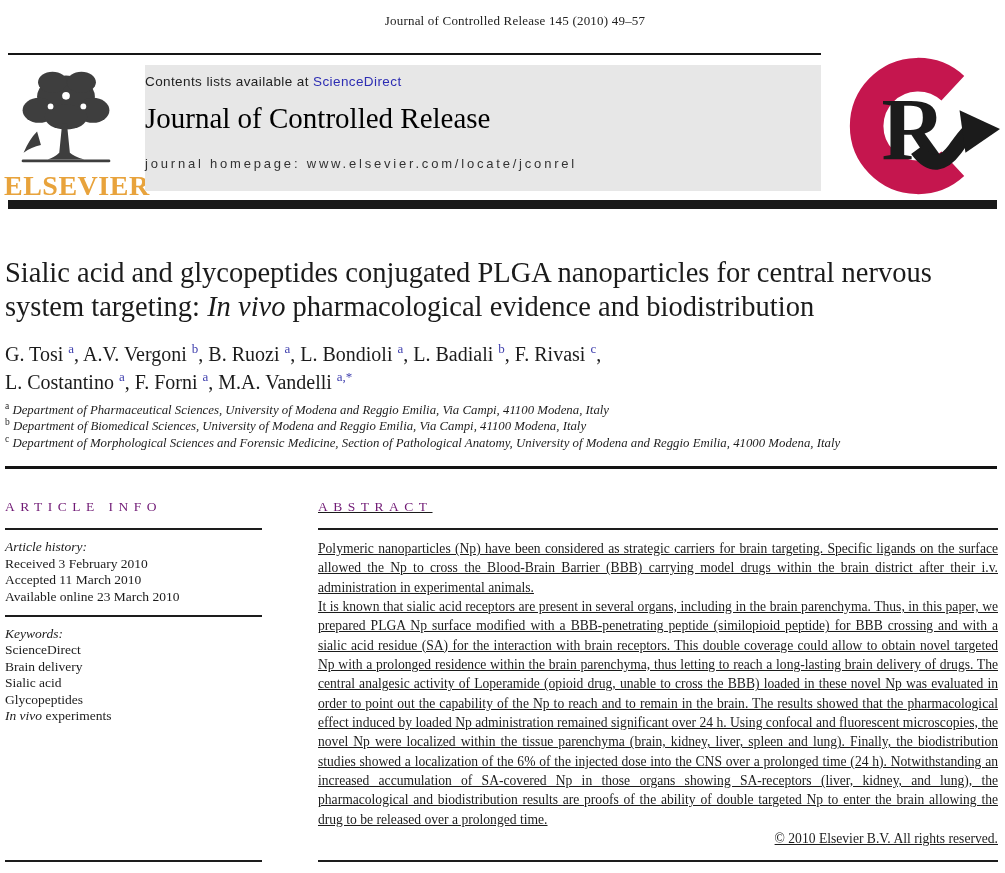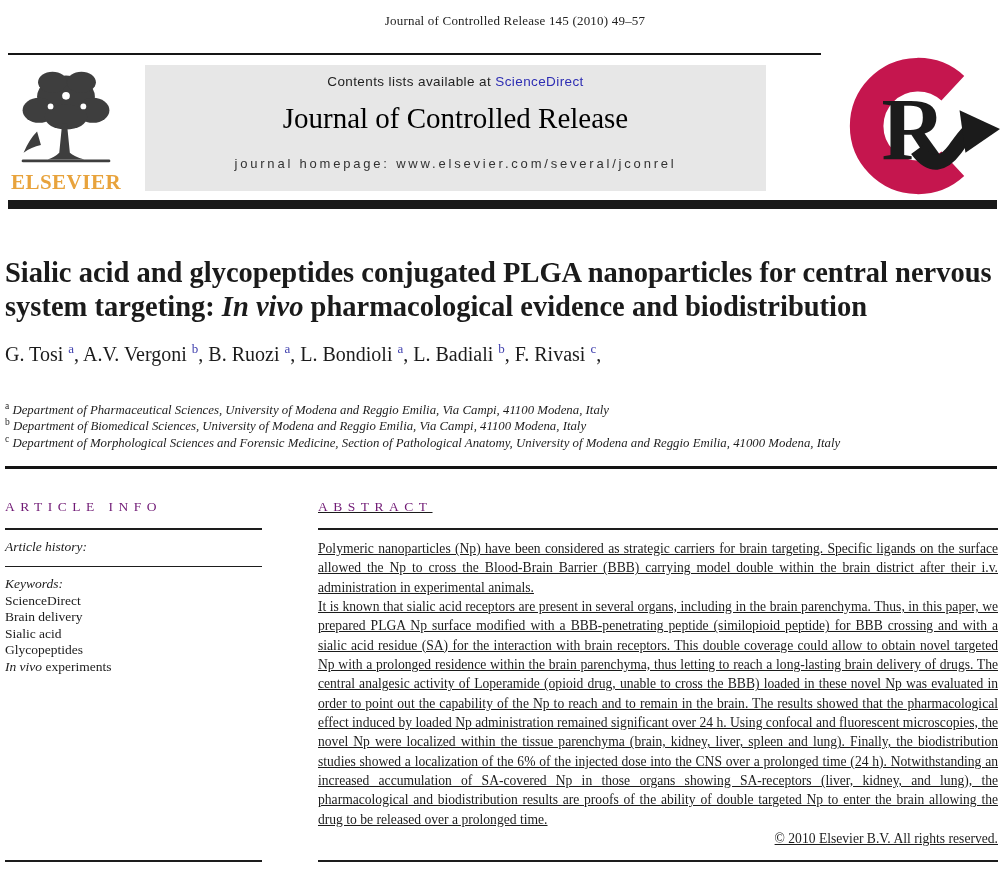--- a/index.html
+++ b/index.html
@@ -7,24 +7,24 @@
     position:relative;width:1005px;height:873px;background:#fff;
     font-family:"Liberation Serif", serif;color:#1b1b1b;overflow:hidden;padding-left:25px;
   }
   
   .page-ref{position:absolute;top:13px;left:0;width:100%;text-align:center;
     font-size:13px;letter-spacing:.2px;color:#222;}
   .top-rule{position:absolute;top:53px;left:8px;width:813px;height:2px;background:#151515;}
   
   .elsevier-logo{position:absolute;top:64px;left:4px;width:124px;height:131px;text-align:center;}
   .elsevier-logo svg{display:block;margin:0 auto;}
-  .elsevier-wordmark{font-family:"Liberation Serif",serif;font-size:21px;font-weight:bold;
+  .elsevier-wordmark{font-family:"Liberation Serif",serif;font-size:28px;font-weight:bold;
     letter-spacing:.5px;color:var(--elsevier-orange);margin-top:-2px;}
-  .masthead-box{position:absolute;top:65px;left:145px;width:621px;height:126px;
-    background:var(--masthead-gray);text-align:center;}
+  .masthead-box{position:absolute;top:65px;left:145px;width:676px;height:126px;
+    background:var(--masthead-gray);}
   .contents-line{padding-top:9px;font-family:"Liberation Sans",sans-serif;
     font-size:13.5px;letter-spacing:.4px;color:#222;}
   .sciencedirect{color:var(--link-blue);cursor:pointer;}
   .journal-name{font-size:29px;color:#000000;margin-top:13px;}
   .homepage-line{font-family:"Liberation Sans",sans-serif;font-size:13px;
     letter-spacing:2.8px;color:#333;margin-top:21px;}
   .crs-logo{position:absolute;top:56px;left:844px;width:158px;height:140px;}
   .black-bar{position:absolute;top:200px;left:8px;width:989px;height:9px;background:var(--bar-black);}
   
   .article-title{position:absolute;top:256px;left:5px;width:995px;
@@ -81,71 +81,77 @@
       </svg>
     </span>
     <div class="elsevier-wordmark">ELSEVIER</div>
   </div>
 
   <div class="masthead-box">
     <div class="contents-line">
       <span>Contents lists available at </span><span class="sciencedirect">ScienceDirect</span>
     </div>
     <div class="journal-name">Journal of Controlled Release</div>
-    <div class="homepage-line">journal homepage: www.elsevier.com/several/jconrel</div>
+    <div class="homepage-line">journal homepage: www.elsevier.com/locate/jconrel</div>
   </div>
 
   <div class="crs-logo">
     <svg width="158" height="140" viewBox="0 0 160 140">
       <path d="M110.2 31.8 A52 52 0 1 0 110.2 108.2" fill="none" style="stroke:var(--crs-red)" stroke-width="34"></path>
       <text x="38" y="103" font-size="90" font-weight="bold" font-family="Liberation Serif, serif" fill="#1b1b1b">R</text>
       <path d="M74 94 C 88 113, 101 109, 112 94 C 117 87, 121 81, 127 75" fill="none" stroke="#1b1b1b" stroke-width="15"></path>
       <polygon points="117,54 158,73 123,97" fill="#1b1b1b"></polygon>
     </svg>
   </div>
 
   <div class="black-bar"></div>
 
-  <h1 class="article-title" style="font-weight:bold;margin:0;">
+  <h1 class="article-title" style="font-weight:normal;margin:0;">
     <span>Sialic acid and glycopeptides conjugated PLGA nanoparticles for central nervous</span><br>
     <span>system targeting: </span><span class="it">In vivo</span><span> pharmacological evidence and biodistribution</span>
   </h1>
 
   <div class="authors">
     <div id="authors-line1"><span>G. Tosi <sup>a</sup>, </span><span>A.V. Vergoni <sup>b</sup>, </span><span>B. Ruozi <sup>a</sup>, </span><span>L. Bondioli <sup>a</sup>, </span><span>L. Badiali <sup>b</sup>, </span><span>F. Rivasi <sup>c</sup>,</span></div>
+    <div id="authors-line2"><span>L. Costantino <sup>a</sup>, </span><span>F. Forni <sup>a</sup>, </span><span>M.A. Vandelli <sup>a,*</sup></span></div>
   </div>
 
   <div class="affiliations" id="affiliations">
       <div><sup>a</sup> Department of Pharmaceutical Sciences, University of Modena and Reggio Emilia, Via Campi, 41100 Modena, Italy</div>
       <div><sup>b</sup> Department of Biomedical Sciences, University of Modena and Reggio Emilia, Via Campi, 41100 Modena, Italy</div>
       <div><sup>c</sup> Department of Morphological Sciences and Forensic Medicine, Section of Pathological Anatomy, University of Modena and Reggio Emilia, 41000 Modena, Italy</div>
     </div>
 
   <div class="mid-rule"></div>
 
   <div class="info-col">
     <div class="col-heading">ARTICLE INFO</div>
     <div class="col-rule"></div>
     <div class="info-label">Article history:</div>
+    <ul class="info-list" id="history-list">
+        <li>Received 3 February 2010</li>
+        <li>Accepted 11 March 2010</li>
+        <li>Available online 23 March 2010</li>
+      </ul>
     <div class="info-divider"></div>
     <div class="info-label">Keywords:</div>
     <ul class="info-list" id="keywords-list">
         <li>ScienceDirect</li>
         <li>Brain delivery</li>
         <li>Sialic acid</li>
         <li>Glycopeptides</li>
         <li><span class="kw-italic">In vivo</span> experiments</li>
       </ul>
   </div>
 
   <div class="abstract-col">
     <div class="col-heading">ABSTRACT</div>
     <div class="col-rule"></div>
     <div class="abstract-text" id="abstract-text">
-        <p>Polymeric nanoparticles (Np) have been considered as strategic carriers for brain targeting. Specific ligands on the surface allowed the Np to cross the Blood-Brain Barrier (BBB) carrying model double within the brain district after their i.v. administration in experimental animals.</p>
+        <p>Polymeric nanoparticles (Np) have been considered as strategic carriers for brain targeting. Specific ligands on the surface allowed the Np to cross the Blood-Brain Barrier (BBB) carrying model drugs within the brain district after their i.v. administration in experimental animals.</p>
         <p>It is known that sialic acid receptors are present in several organs, including in the brain parenchyma. Thus, in this paper, we prepared PLGA Np surface modified with a BBB-penetrating peptide (similopioid peptide) for BBB crossing and with a sialic acid residue (SA) for the interaction with brain receptors. This double coverage could allow to obtain novel targeted Np with a prolonged residence within the brain parenchyma, thus letting to reach a long-lasting brain delivery of drugs. The central analgesic activity of Loperamide (opioid drug, unable to cross the BBB) loaded in these novel Np was evaluated in order to point out the capability of the Np to reach and to remain in the brain. The results showed that the pharmacological effect induced by loaded Np administration remained significant over 24 h. Using confocal and fluorescent microscopies, the novel Np were localized within the tissue parenchyma (brain, kidney, liver, spleen and lung). Finally, the biodistribution studies showed a localization of the 6% of the injected dose into the CNS over a prolonged time (24 h). Notwithstanding an increased accumulation of SA-covered Np in those organs showing SA-receptors (liver, kidney, and lung), the pharmacological and biodistribution results are proofs of the ability of double targeted Np to enter the brain allowing the drug to be released over a prolonged time.</p>
       </div>
     <div class="copyright">© 2010 Elsevier B.V. All rights reserved.</div>
   </div>
 
   <div class="bottom-rule-left"></div>
   <div class="bottom-rule-right"></div>
 
 </div>
 

